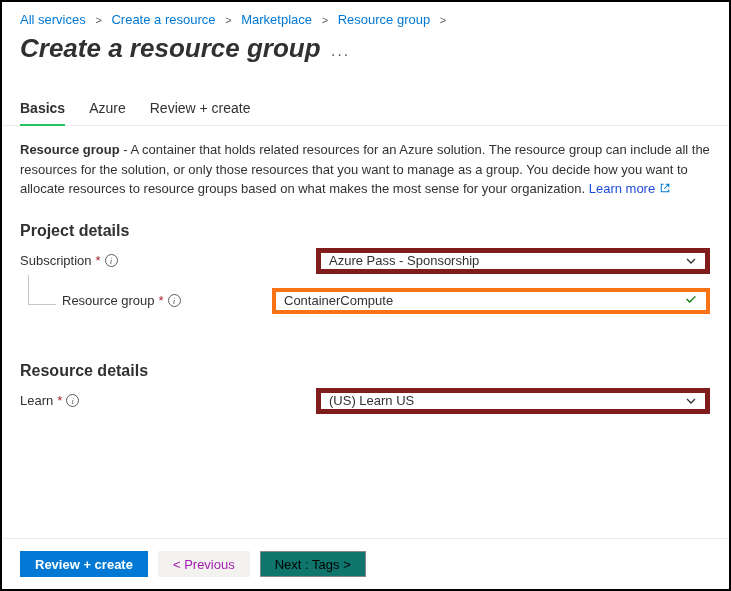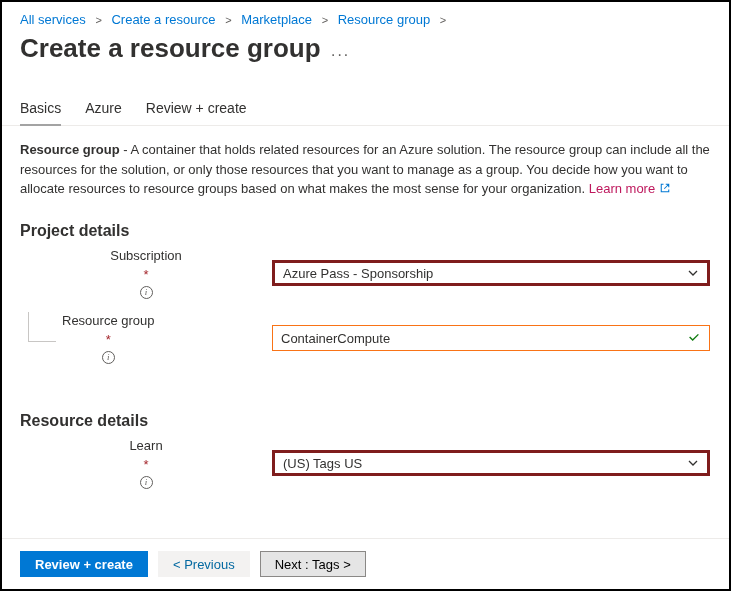--- a/index.html
+++ b/index.html
@@ -27,20 +27,21 @@
       color: #605e5c;
       margin: 0 6px;
       font-size: 11px;
       display: inline-block;
     }
     .title-row {
       padding: 2px 18px 0 18px;
       display: flex;
       align-items: flex-end;
       gap: 10px;
+      font-style: italic;
     }
     .title {
       font-size: 26px;
       font-weight: 600;
       color: #323130;
     }
     .ellipsis {
       color: #605e5c;
       font-size: 16px;
       letter-spacing: 1px;
@@ -55,33 +56,33 @@
     }
     .tab {
       padding: 0 0 8px 0;
       font-size: 14px;
       color: #323130;
       cursor: pointer;
       border-bottom: 2px solid transparent;
       margin-bottom: -1px;
     }
     .tab.active {
-      border-bottom: 2px solid #a3a3a3;
-      font-weight: 400;
+      border-bottom: 2px solid #22c55e;
+      font-weight: 700;
     }
     .content {
       padding: 14px 18px 0 18px;
     }
     .desc {
       font-size: 13px;
       color: #323130;
       line-height: 1.5;
     }
     .desc a {
-      color: #be185d;
+      color: #1d4ed8;
       text-decoration: none;
     }
     .ext-icon {
       display: inline-block;
       vertical-align: -1px;
     }
     .section-head {
       font-weight: 600;
       font-size: 16px;
       margin-top: 22px;
@@ -91,21 +92,20 @@
       display: flex;
       align-items: center;
       margin-top: 8px;
     }
     .field-label {
       width: 252px;
       font-size: 13px;
       display: flex;
       align-items: center;
       gap: 4px;
-      flex-direction: column;
     }
     .indent-wrap {
       width: 252px;
       display: flex;
       align-items: center;
     }
     .indent-line {
       width: 28px;
       height: 30px;
       border-left: 1px solid #c8c6c4;
@@ -126,35 +126,36 @@
       color: #605e5c;
       font-style: italic;
       font-family: Georgia, serif;
       cursor: pointer;
     }
     .field-input {
       flex: 1;
       max-width: 438px;
     }
     .select {
-      border: 3px solid #7f1d1d;
+      border: 5px solid #7f1d1d;
       height: 26px;
       display: flex;
       align-items: center;
       justify-content: space-between;
       padding: 0 8px;
       cursor: pointer;
       background: #fff;
       font-size: 13px;
+      margin-left: 44px;
     }
     .chev {
       width: 12px; height: 12px;
     }
     .textinput {
-      border: 1px solid #f97316;
+      border: 4px solid #f97316;
       height: 26px;
       display: flex;
       align-items: center;
       justify-content: space-between;
       padding: 0 8px;
       background: #fff;
       font-size: 13px;
     }
     .check { color: #107c10; }
     .footer {
@@ -163,34 +164,34 @@
       border-top: 1px solid #edebe9;
       padding: 12px 18px;
       display: flex;
       gap: 10px;
     }
     .btn {
       height: 26px;
       padding: 0 14px;
       font-size: 13px;
       border: 1px solid #8a8886;
-      background: #e5e5e5;
+      background: #0f766e;
       cursor: pointer;
       display: inline-flex;
       align-items: center;
     }
     .btn.primary {
       background: #0078d4;
       color: #fff;
       border-color: #0078d4;
       font-weight: 600;
     }
     .btn.disabled {
       background: #f3f2f1;
-      color: #0369a1;
+      color: #a21caf;
       border-color: #f3f2f1;
       cursor: default;
     }
   </style>
 </head>
 <body>
 
 <div class="breadcrumb">
   <a>All services</a>
   <span class="sep">&gt;</span>
@@ -265,21 +266,21 @@
   <div class="section-head" style="margin-top:48px;">Resource details</div>
 
   <div class="field-row">
     <div class="field-label">
       <span>Learn</span>
       <span class="req">*</span>
       <span class="info-icon">i</span>
     </div>
     <div class="field-input">
       <div class="select">
-        <span>(US) Tags US</span>
+        <span>(US) Learn US</span>
         <svg class="chev" viewBox="0 0 12 12">
             <path d="M2 4l4 4 4-4" fill="none" stroke="#323130" stroke-width="1.3"></path>
           </svg>
       </div>
     </div>
   </div>
 </div>
 
 <div class="footer">
   <button class="btn primary">Review + create</button>

